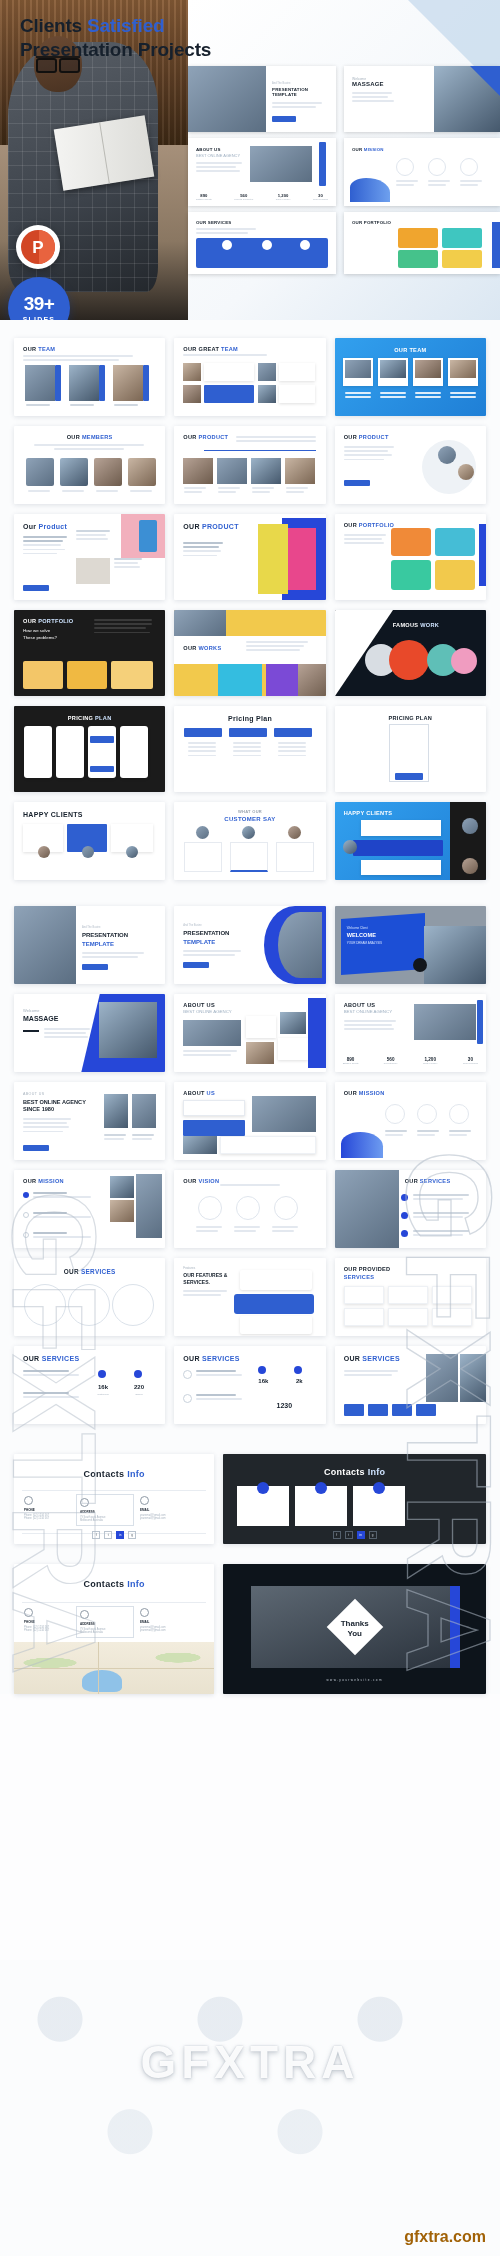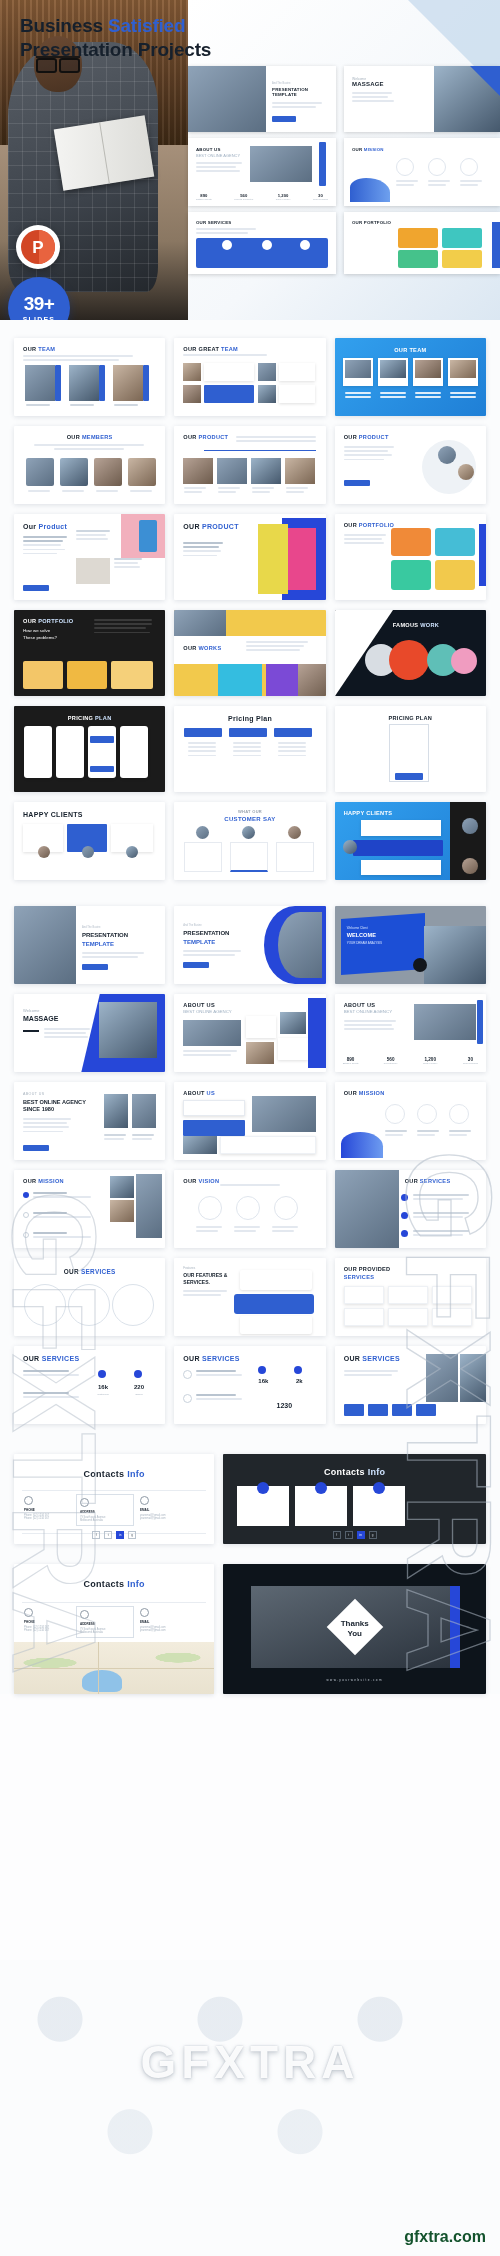--- a/index.html
+++ b/index.html
@@ -164,21 +164,21 @@
     writing-mode:vertical-rl; line-height:.95; pointer-events:none; z-index:19;
   }
   .wm-left{
     position:absolute; left:-14px; top:1190px;
     font-size:118px; font-weight:bold;
     color:transparent; -webkit-text-stroke:1.2px rgba(178,188,200,.5);
     writing-mode:vertical-rl; pointer-events:none; z-index:19;
   }
   .wm-foot{
     position:absolute; right:14px; bottom:10px;
-    font-size:16px; font-weight:bold; color:#14532d; z-index:22;
+    font-size:16px; font-weight:bold; color:#a16207; z-index:22;
   }
   .bg-pattern{
     position:absolute; left:0; right:0; top:1960px; height:296px;
     background:
       radial-gradient(circle at 12% 20%, rgba(225,231,238,.75) 0 22px, transparent 23px),
       radial-gradient(circle at 44% 20%, rgba(225,231,238,.75) 0 22px, transparent 23px),
       radial-gradient(circle at 76% 20%, rgba(225,231,238,.75) 0 22px, transparent 23px),
       radial-gradient(circle at 26% 58%, rgba(228,234,240,.7) 0 22px, transparent 23px),
       radial-gradient(circle at 60% 58%, rgba(228,234,240,.7) 0 22px, transparent 23px),
       #fbfcfd;
@@ -199,21 +199,21 @@
       <div class="head"></div>
       <div class="glasses"></div>
       <div class="book"></div>
     </div>
 
     <div class="hero-right">
       <div class="corner-tri"></div>
     </div>
 
     <div class="hero-title">
-      <span>Business </span><span class="accent">Satisfied</span><br>
+      <span>Clients </span><span class="accent">Satisfied</span><br>
       <span>Presentation Projects</span>
     </div>
 
     <div class="hero-minis">
 
       <div class="mini" style="left:0px; top:6px; width:148px; height:66px;">
         <div class="ph p1" style="left:0;top:0;width:78px;height:66px;"></div>
         <div style="position:absolute;left:84px;top:16px;">
           <div style="font-size:2.6px;color:#b2bcc8;margin-bottom:2px;">And The Busine</div>
           <div class="mt">PRESENTATION</div>

